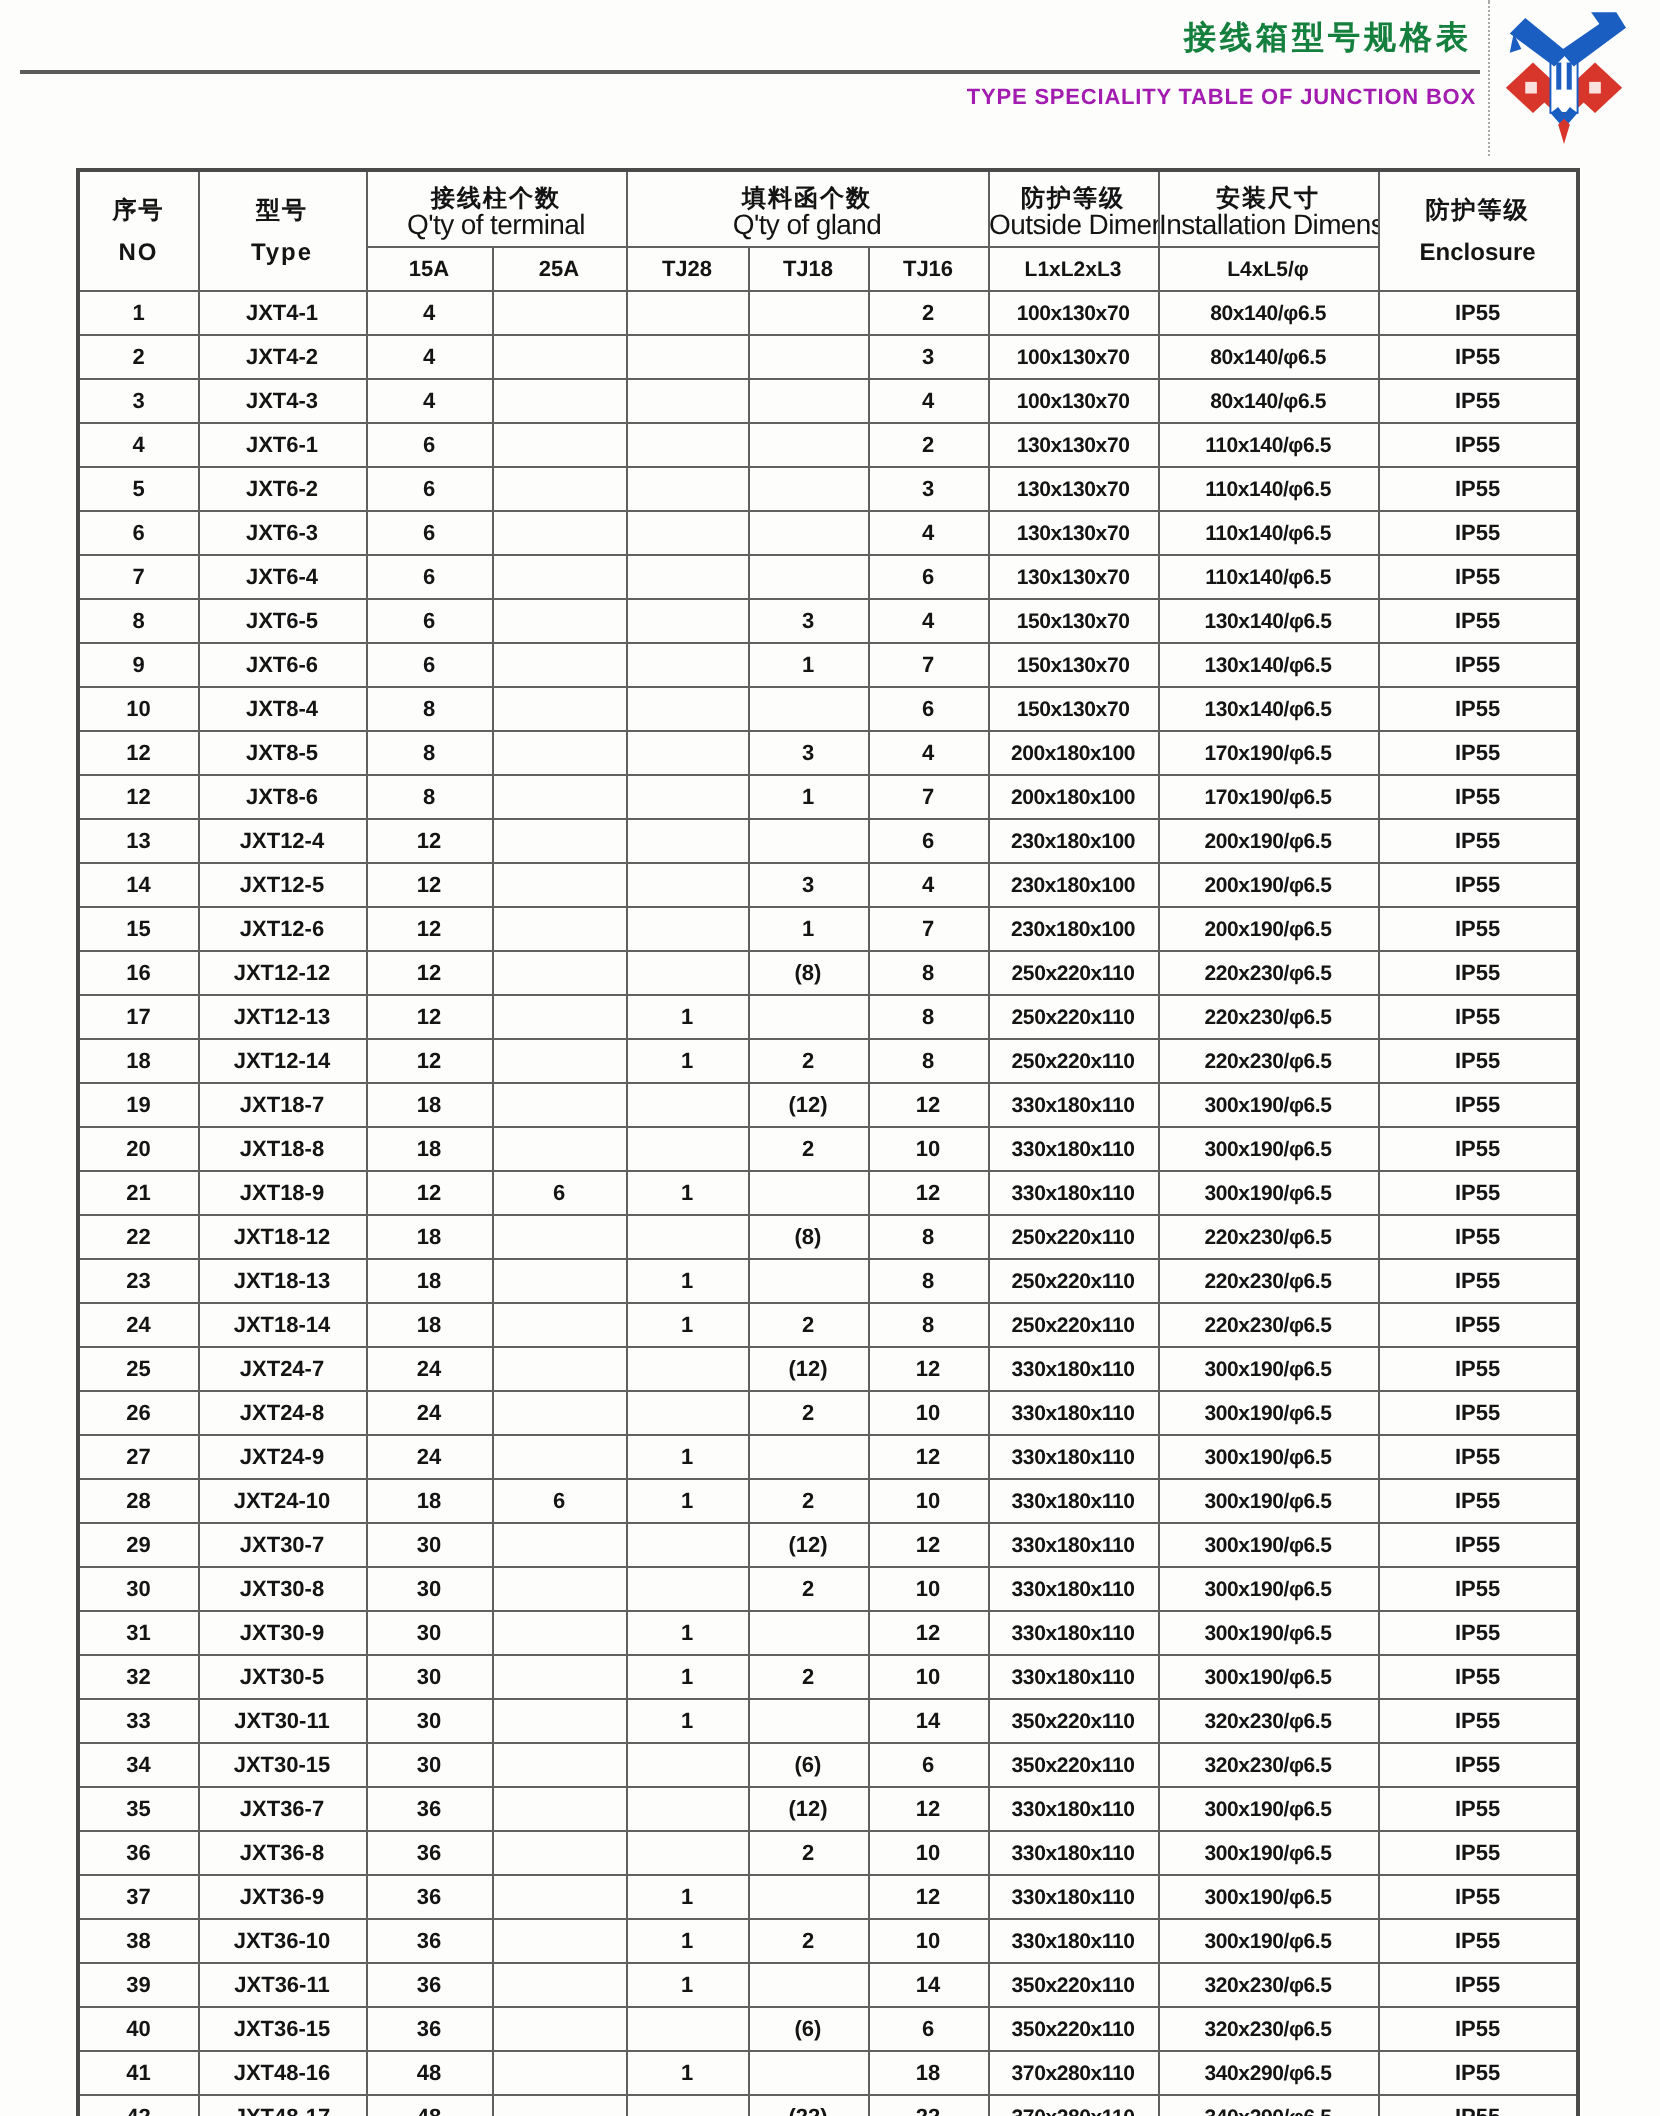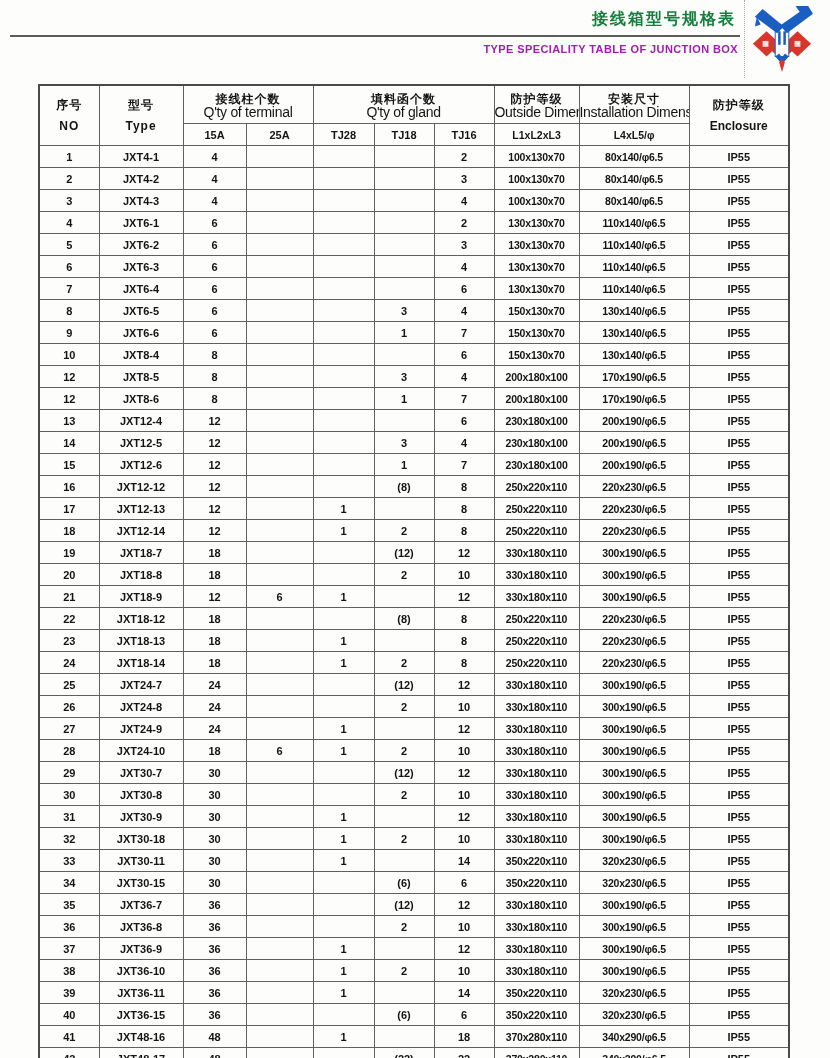--- a/index.html
+++ b/index.html
@@ -514,21 +514,21 @@
         <td class="c3"></td>
         <td class="c4">1</td>
         <td class="c5"></td>
         <td class="c6">12</td>
         <td class="c7">330x180x110</td>
         <td class="c8">300x190/φ6.5</td>
         <td class="c9">IP55</td>
       </tr>
       <tr>
         <td class="c0">32</td>
-        <td class="c1">JXT30-18</td>
+        <td class="c1">JXT30-5</td>
         <td class="c2">30</td>
         <td class="c3"></td>
         <td class="c4">1</td>
         <td class="c5">2</td>
         <td class="c6">10</td>
         <td class="c7">330x180x110</td>
         <td class="c8">300x190/φ6.5</td>
         <td class="c9">IP55</td>
       </tr>
       <tr>

